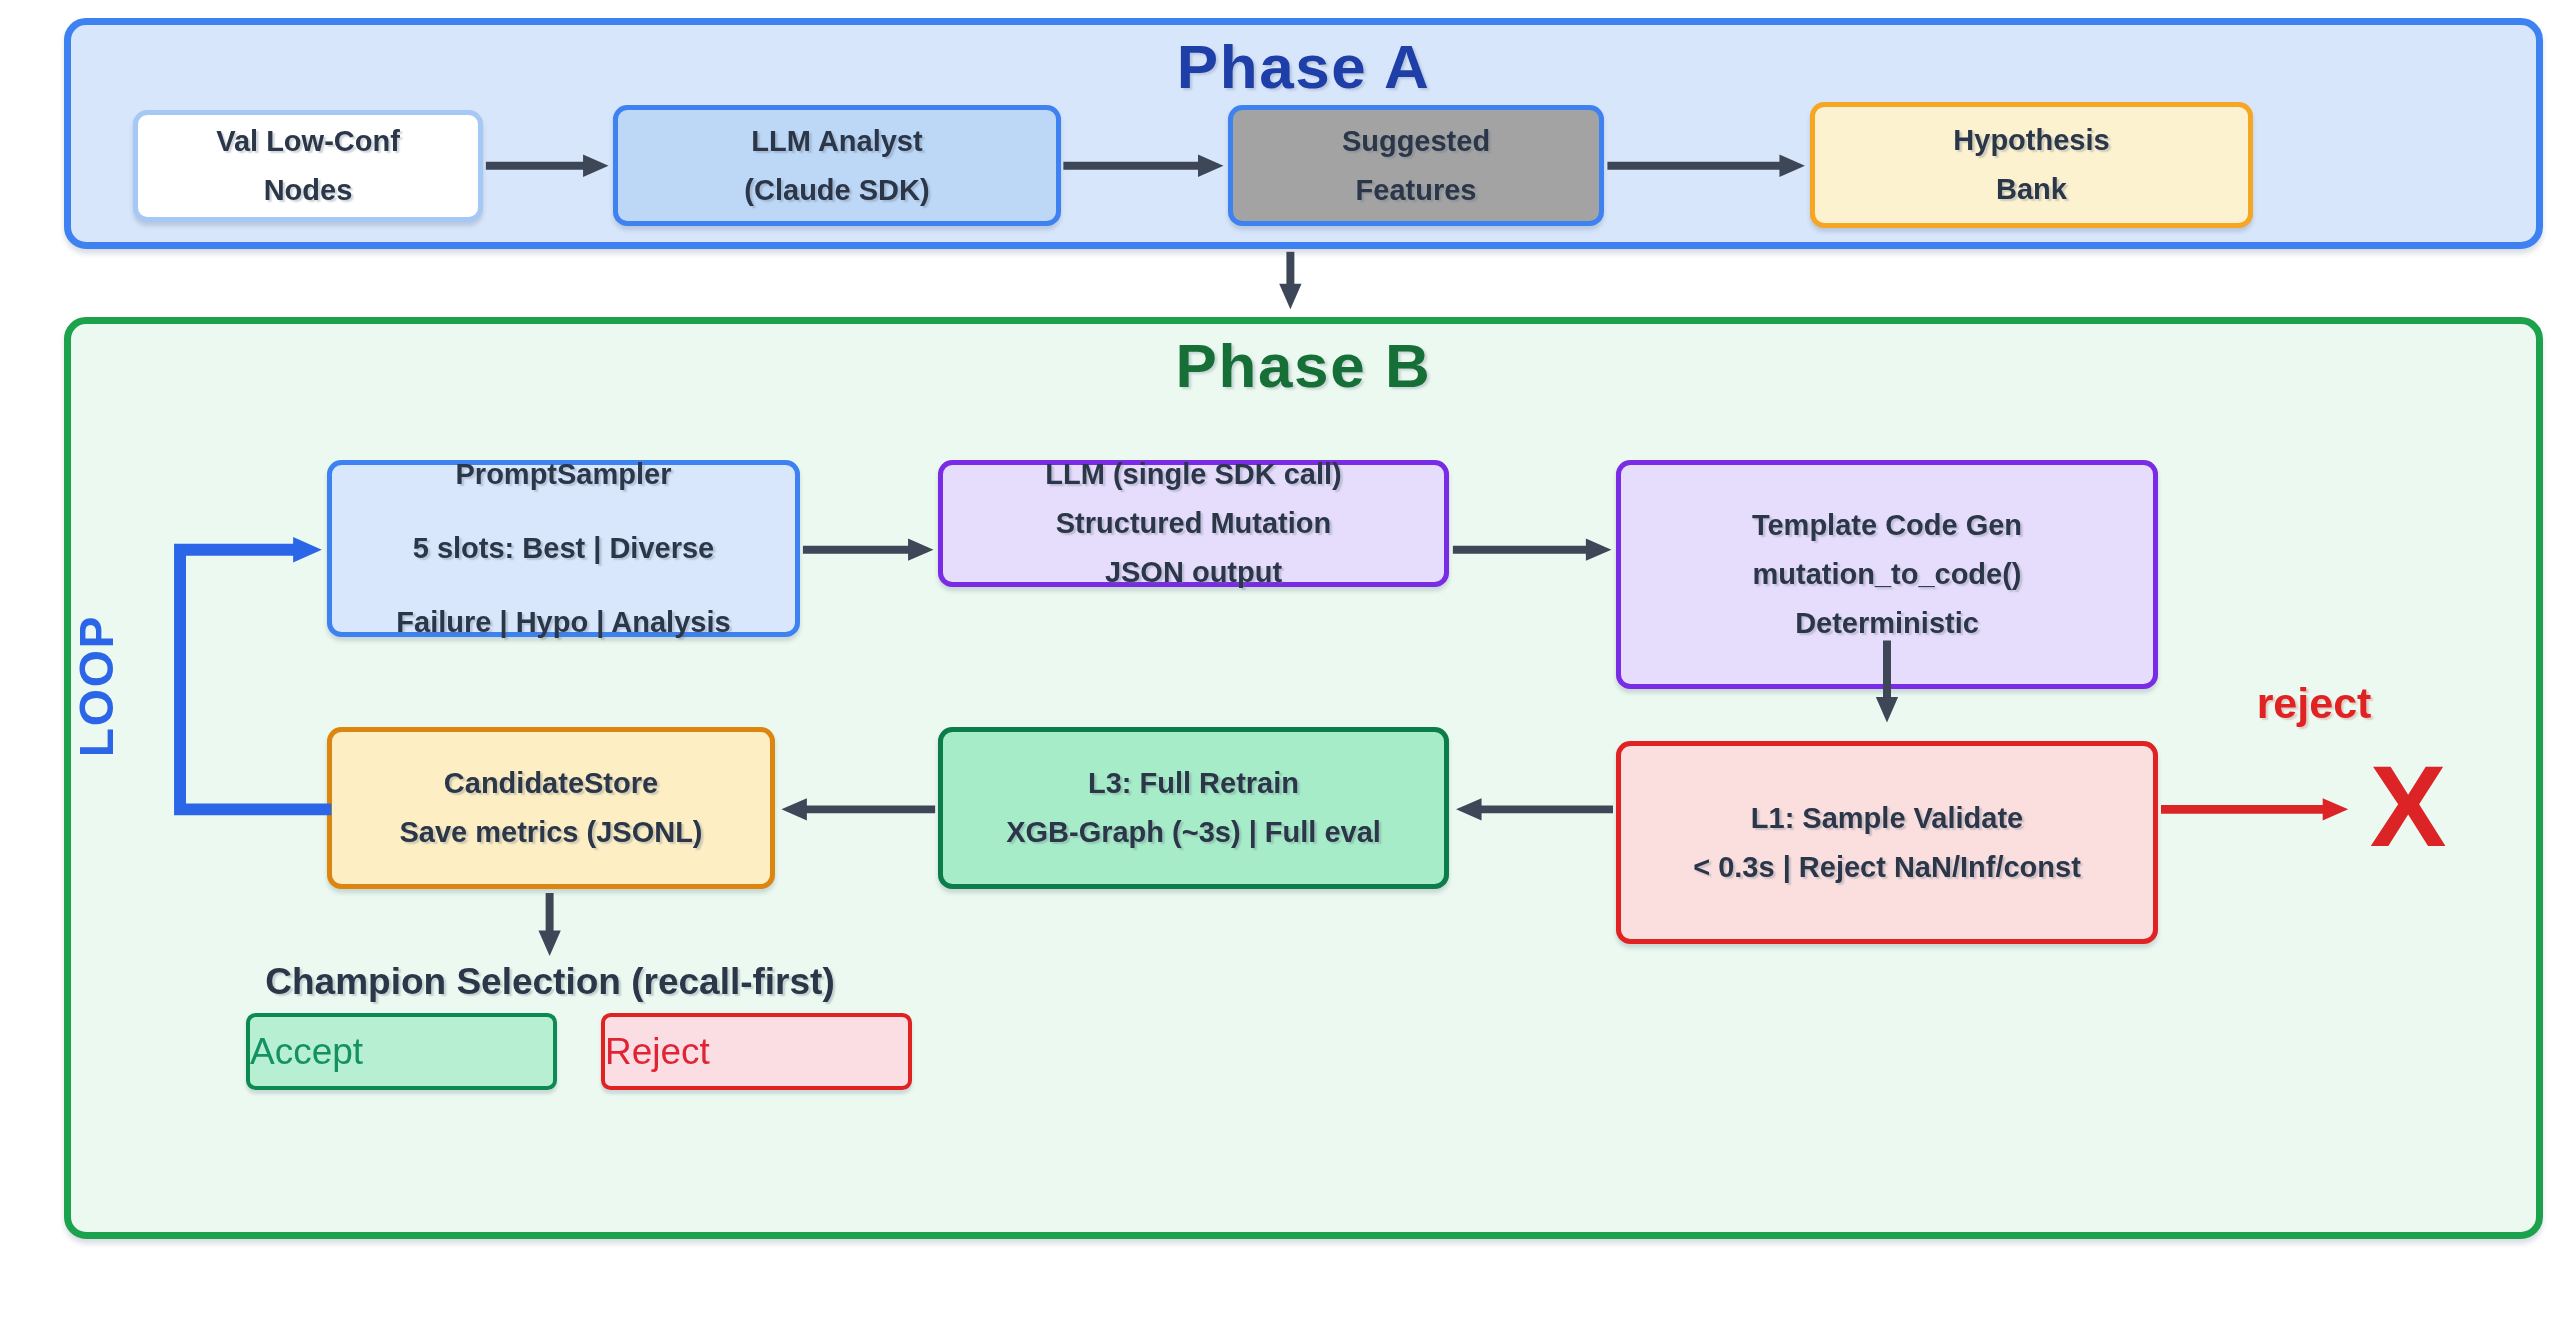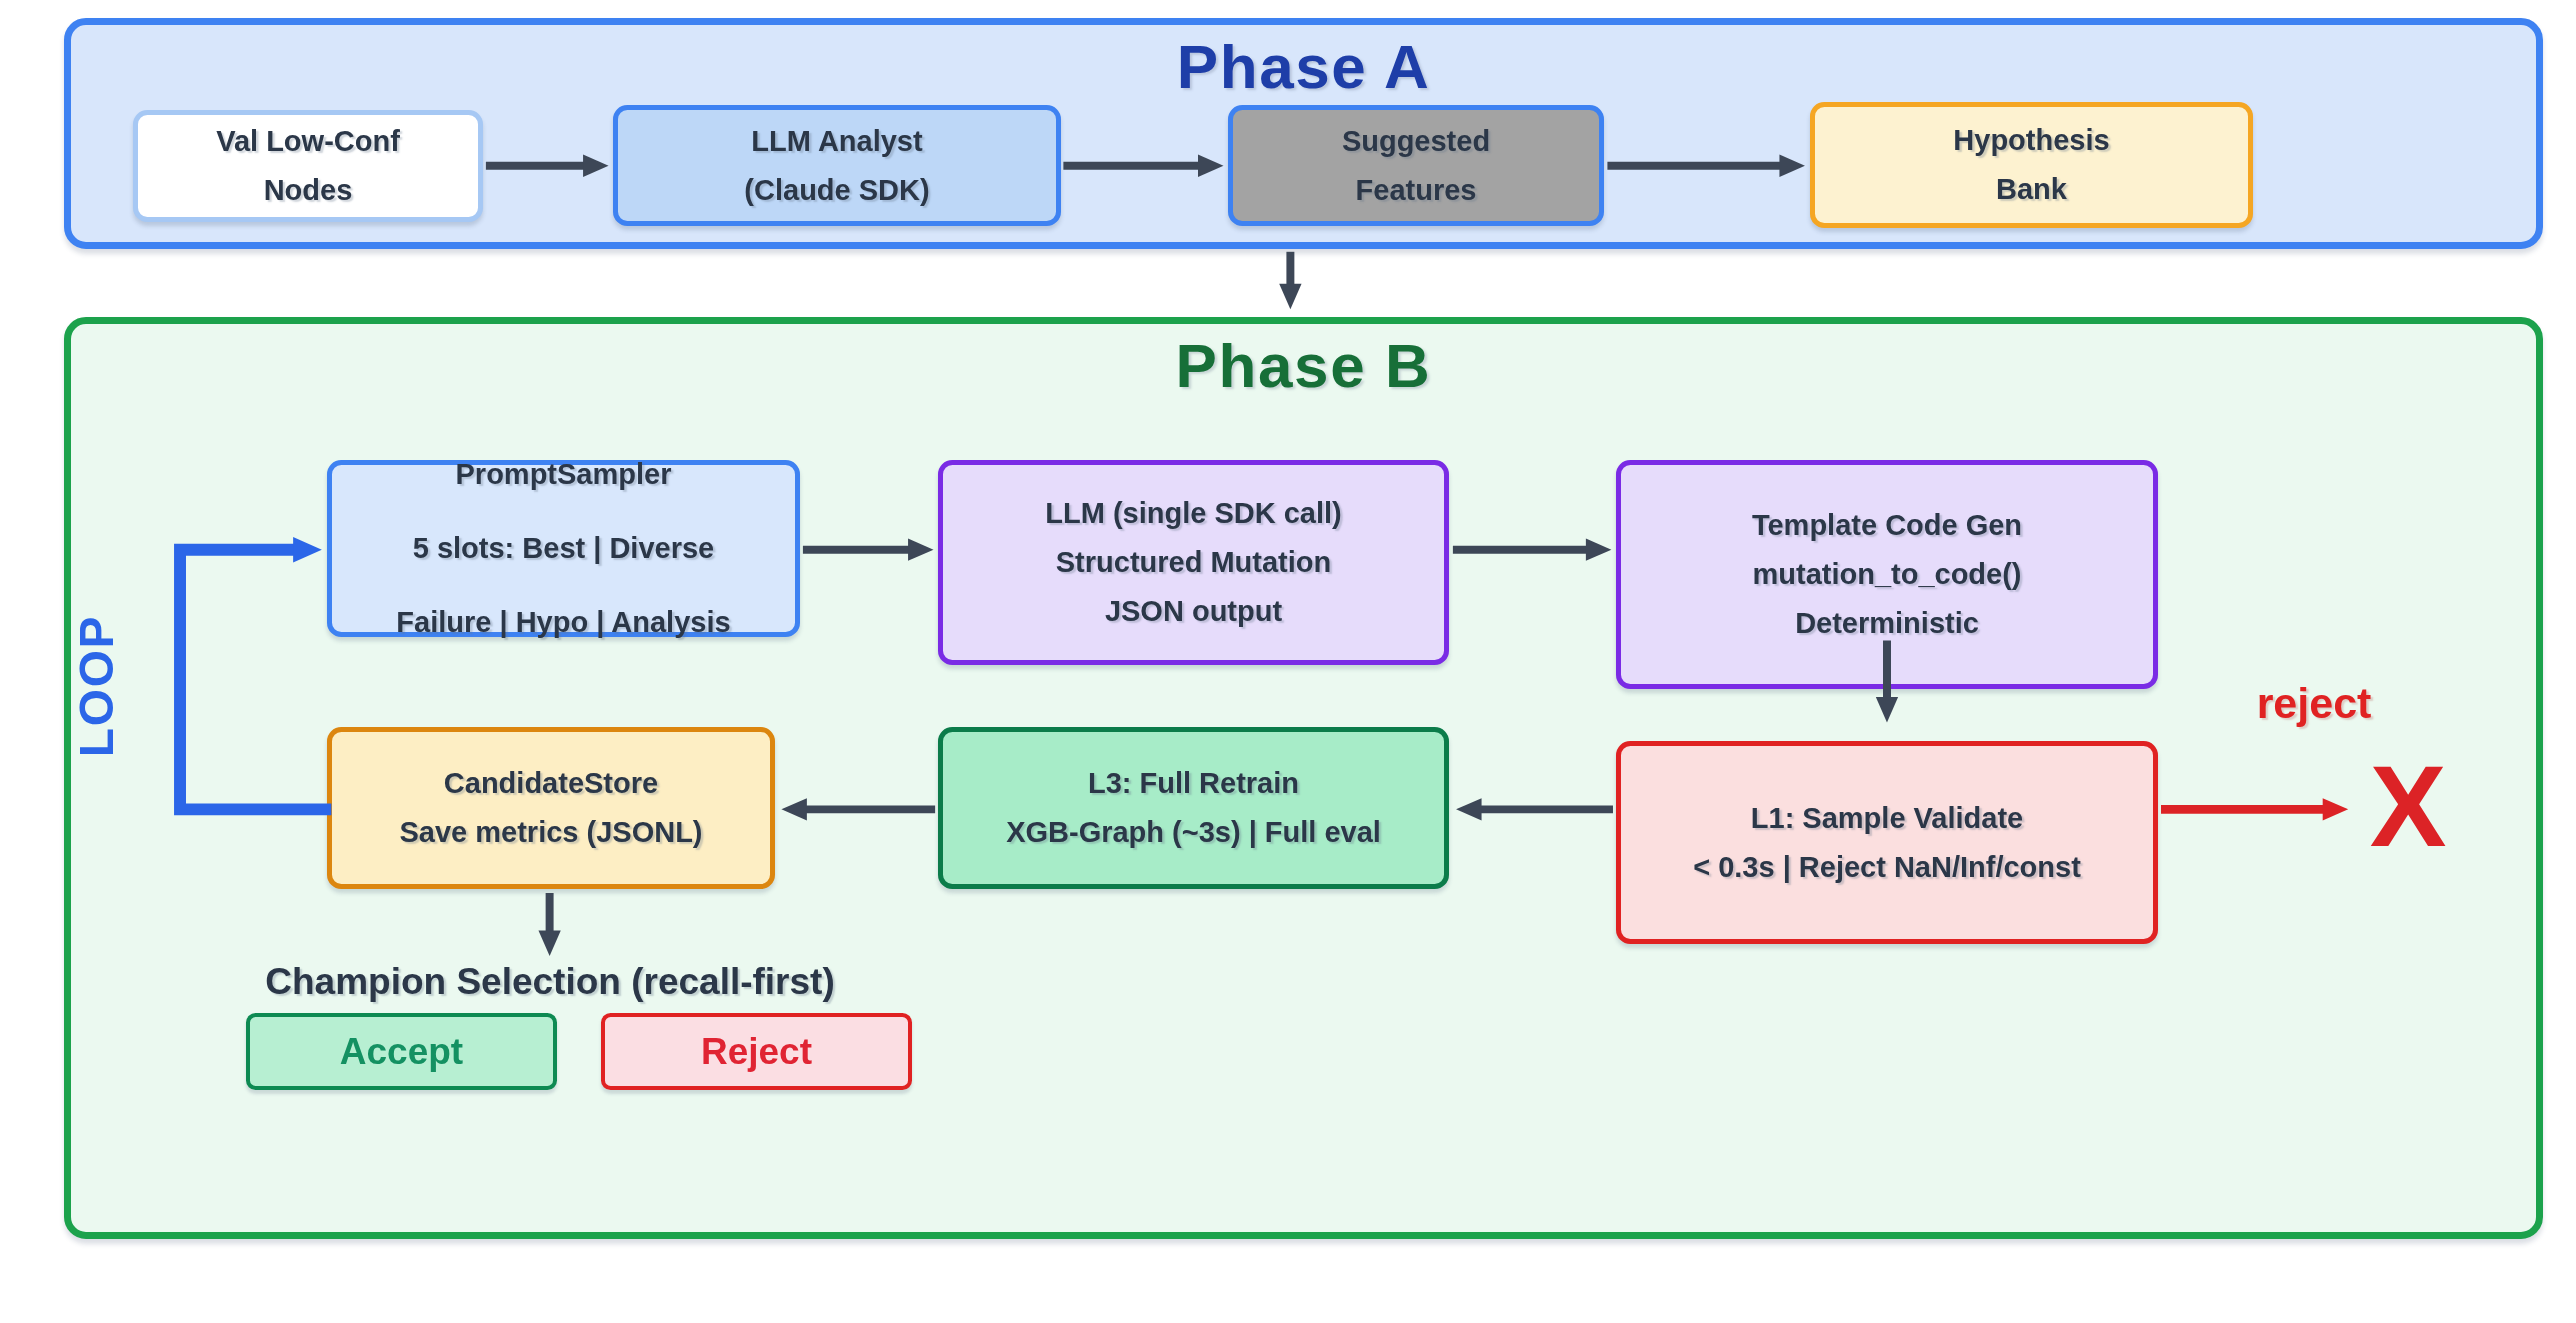--- a/index.html
+++ b/index.html
@@ -66,21 +66,21 @@
   }
 
   
   #node-val        { left: 133px;  top: 110px; width: 350px; height: 112px; background:#ffffff; border:5.6px solid #a6c8f4; }
   #node-analyst    { left: 613px;  top: 105px; width: 448px; height: 121px; background:#bdd7f7; border:5.6px solid #3e82f2; }
   #node-suggested  { left: 1228px; top: 105px; width: 376px; height: 121px; background:#a3a3a3; border:5.6px solid #3e82f2; }
   #node-hypothesis { left: 1810px; top: 102px; width: 443px; height: 126px; background:#fdf2d0; border:5.6px solid #f5a623; }
 
   
   #node-sampler    { left: 327px;  top: 460px; width: 473px; height: 177px; background:#d8e7fc; border:5.6px solid #3e82f2;gap:25px; }
-  #node-mutation   { left: 938px; top: 460px; width: 511px; height: 205px; background:#e6dcfb; border:5.6px solid #7a2be5; }
+  #node-mutation   { left: 938px; top: 460px; width: 511px; height: 127px; background:#e6dcfb; border:5.6px solid #7a2be5; }
   #node-template   { left: 1616px; top: 460px; width: 542px; height: 229px; background:#e6dcfb; border:5.6px solid #7a2be5; }
   #node-store      { left: 327px;  top: 727px; width: 448px; height: 162px; background:#fdeec4; border:5.6px solid #dc860f; }
   #node-l3         { left: 938px; top: 727px; width: 511px; height: 162px; background:#a7ecc8; border:5.6px solid #0b7c4a; }
   #node-l1         { left: 1616px; top: 727px; width: 542px; height: 203px; background:#fbdfdf; border:5.6px solid #e02222;margin-top:14px; }
 
   #loop-label {
     position: absolute;
     left: 96px; top: 686px;
     transform: translate(-50%,-50%) rotate(-90deg);
     font-size: 48px;
@@ -117,23 +117,23 @@
     color: #2b3748;
     white-space: nowrap;
     text-shadow: 2.4px 2.4px 1.6px rgba(100,115,135,0.30);
   }
   .chip {
     position: absolute;
     box-sizing: border-box;
     border-radius: 9.6px;
     display: flex;
     align-items: center;
-    justify-content: center;
+    justify-content: flex-start;
     font-size: 37px;
-    font-weight: bold;
+    font-weight: normal;
     box-shadow: 0 3.2px 3.2px rgba(60,80,110,0.18);
   }
   #accept-chip {
     left: 246px; top: 1013px; width: 311px; height: 77px;
     background: #b7efd2;
     border: 4.8px solid #0d8a52;
     color: #149162;
   }
   #reject-chip {
     left: 601px; top: 1013px; width: 311px; height: 77px;

